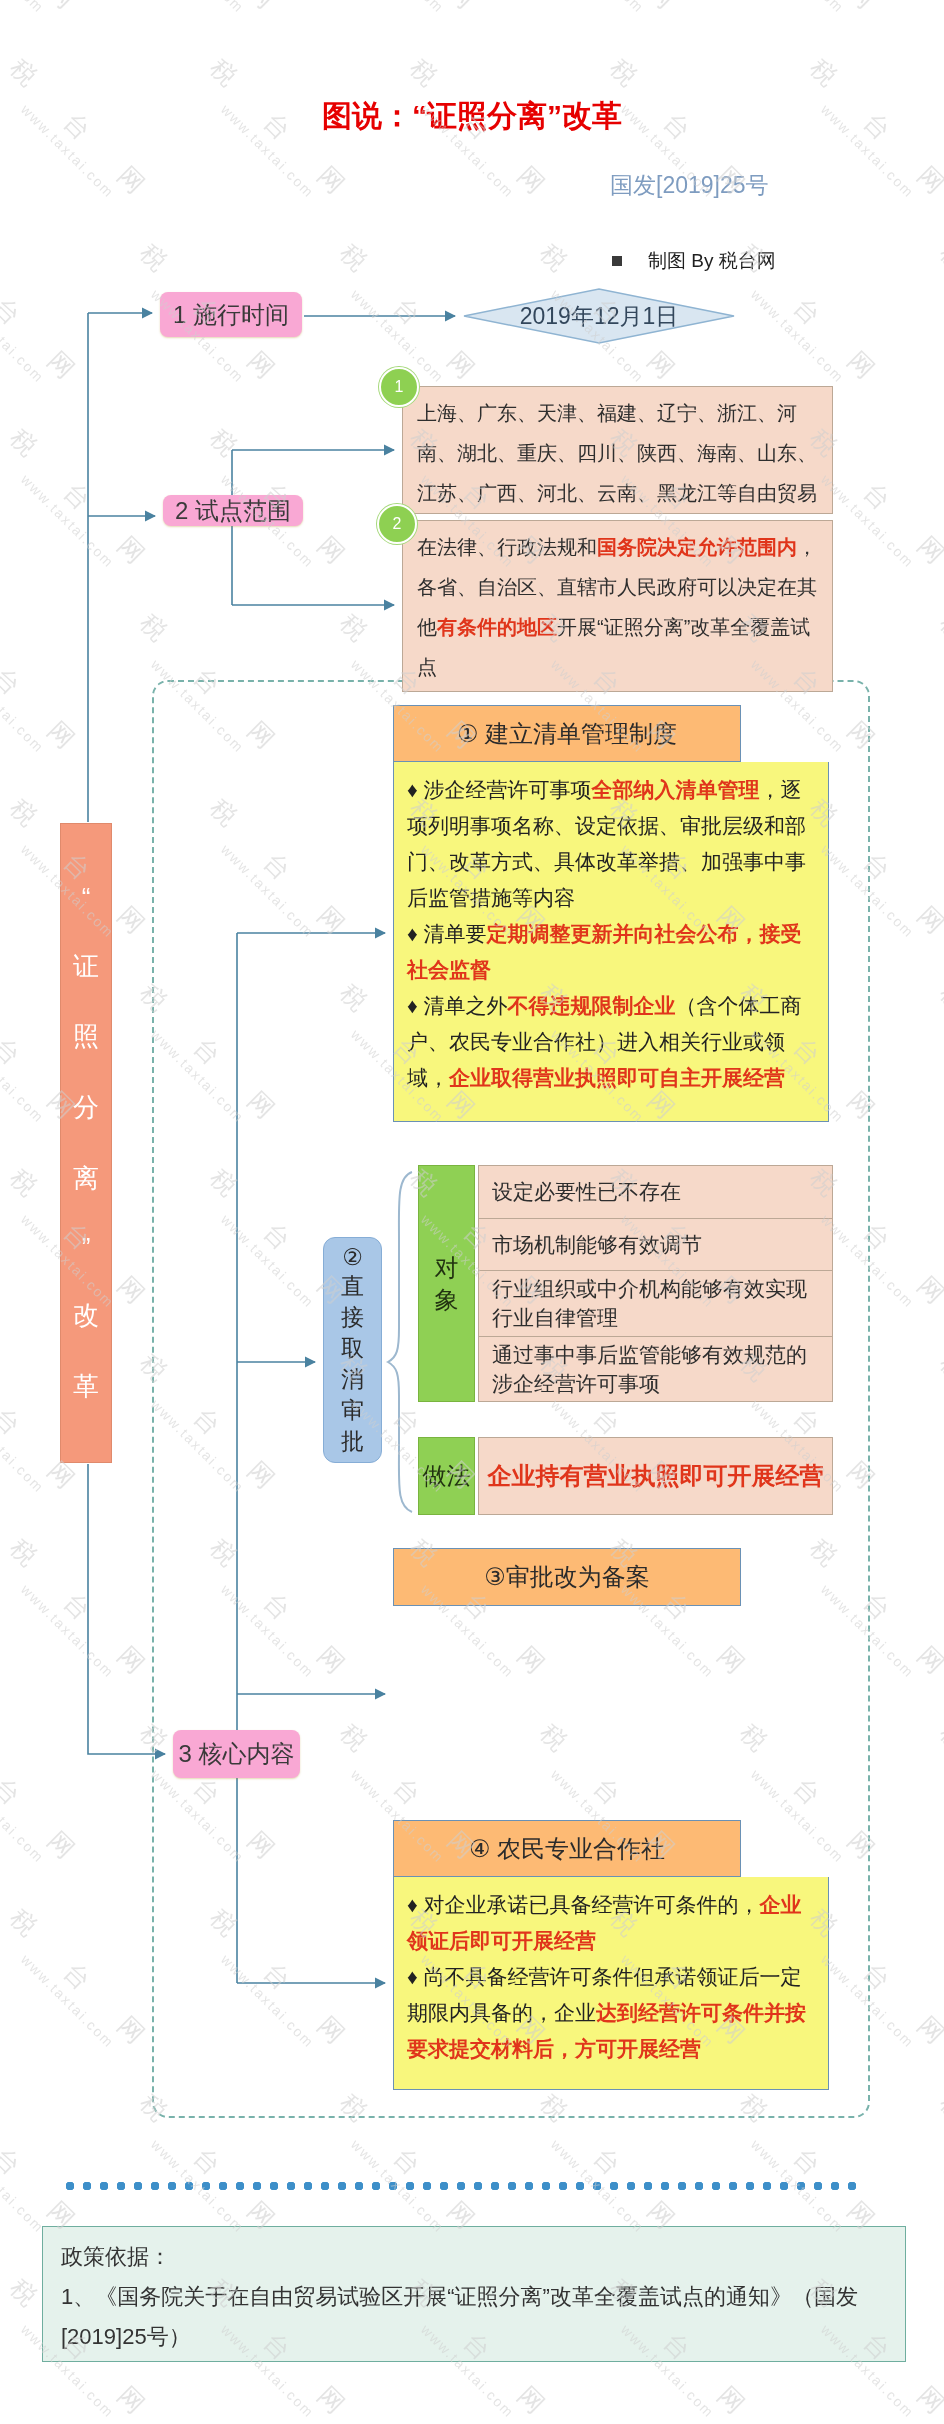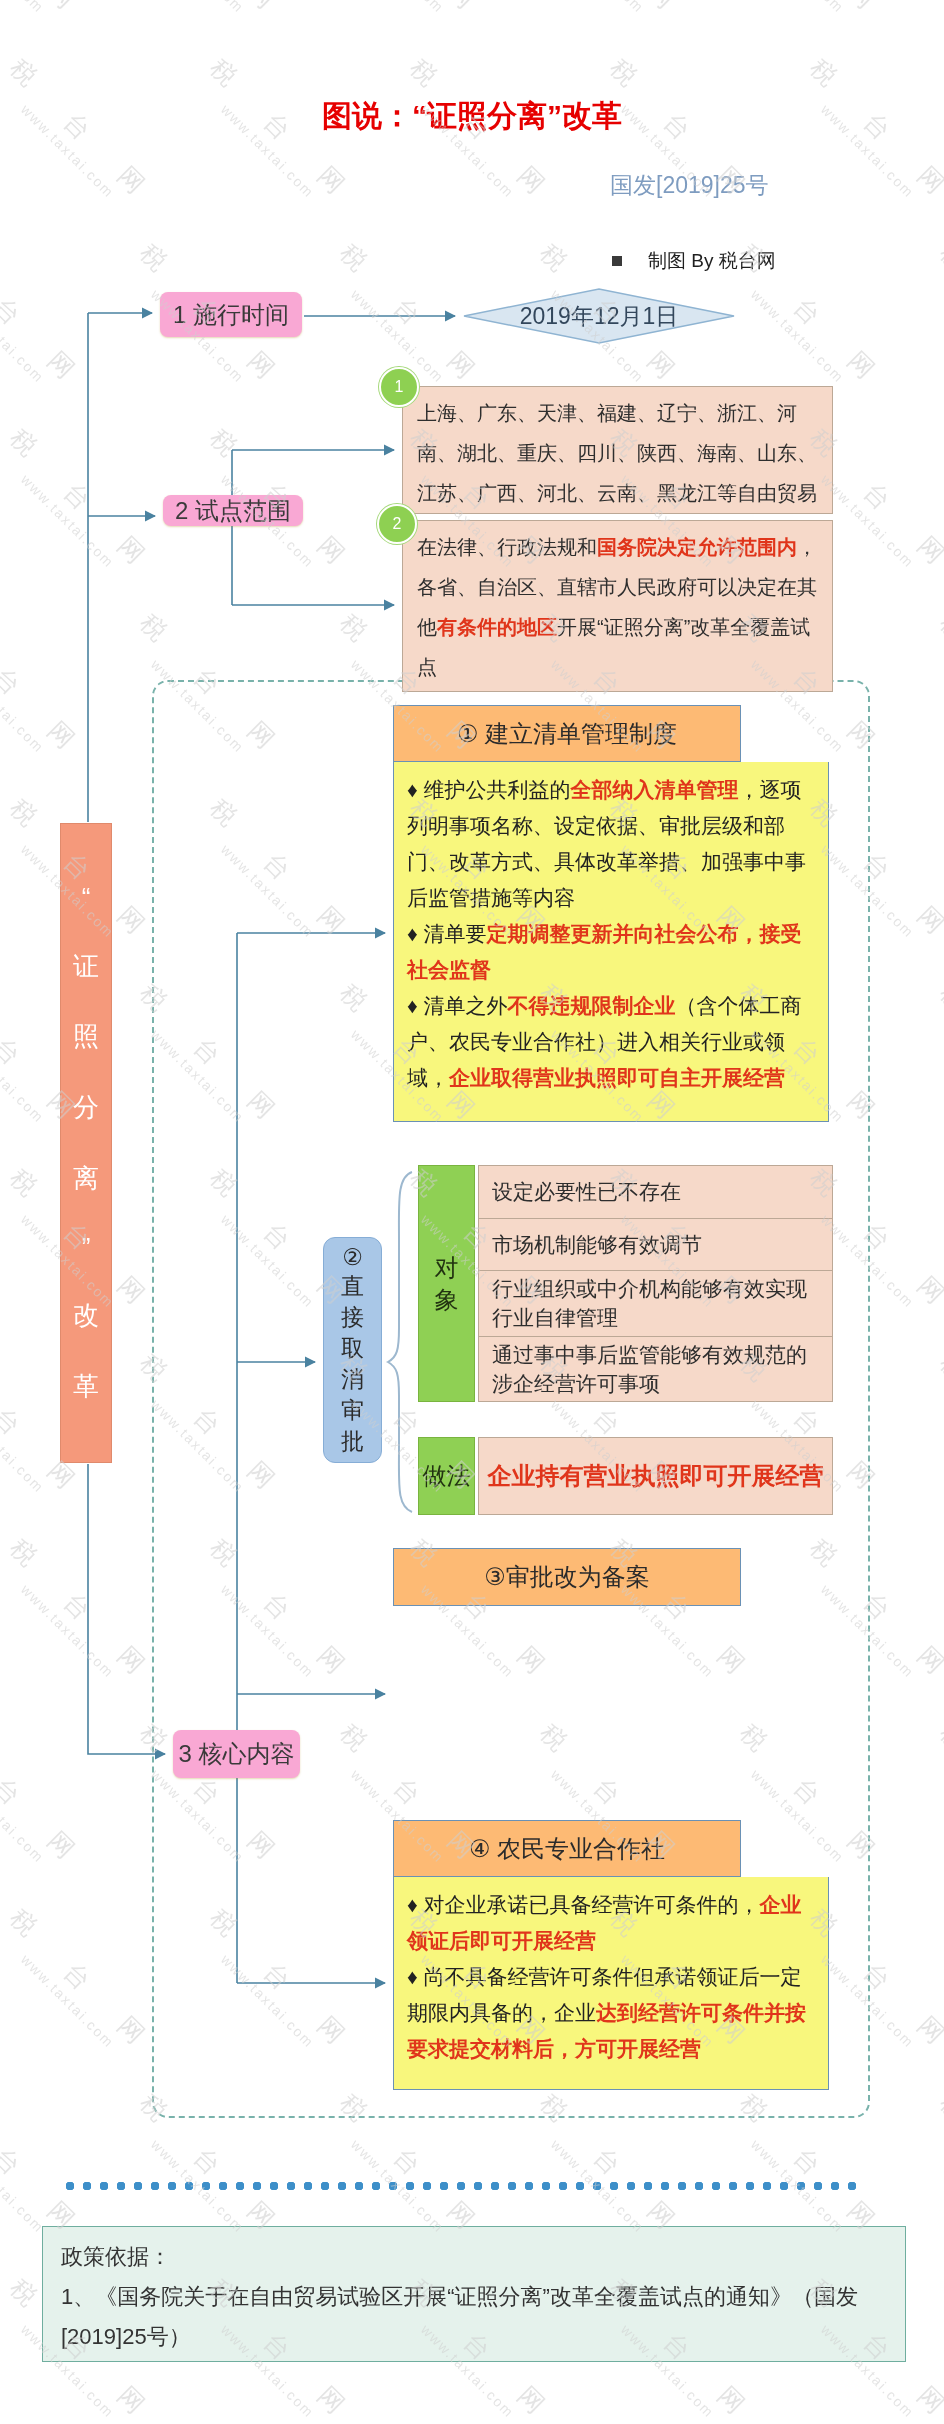--- a/index.html
+++ b/index.html
@@ -122,21 +122,21 @@
       <div>离</div>
       <div>”</div>
       <div>改</div>
       <div>革</div>
     </div>
 
   <div class="ynode" style="left:173px;top:1730px;width:127px;height:48px;">3 核心内容</div>
 
   <div class="shead" style="top:705px;height:57px;">① 建立清单管理制度</div>
   <div class="sbody" style="top:762px;height:360px;">
-    <div><span>♦ 维护公共利益的</span><span class="red">全部纳入清单管理</span><span>，逐项列明事项名称、设定依据、审批层级和部门、改革方式、具体改革举措、加强事中事后监管措施等内容</span></div>
+    <div><span>♦ 涉企经营许可事项</span><span class="red">全部纳入清单管理</span><span>，逐项列明事项名称、设定依据、审批层级和部门、改革方式、具体改革举措、加强事中事后监管措施等内容</span></div>
     <div><span>♦ 清单要</span><span class="red">定期调整更新并向社会公布，接受社会监督</span></div>
     <div><span>♦ 清单之外</span><span class="red">不得违规限制企业</span><span>（含个体工商户、农民专业合作社）进入相关行业或领域，</span><span class="red">企业取得营业执照即可自主开展经营</span></div>
   </div>
 
   <div class="vnode">
       <div>②</div>
       <div>直</div>
       <div>接</div>
       <div>取</div>
       <div>消</div>

